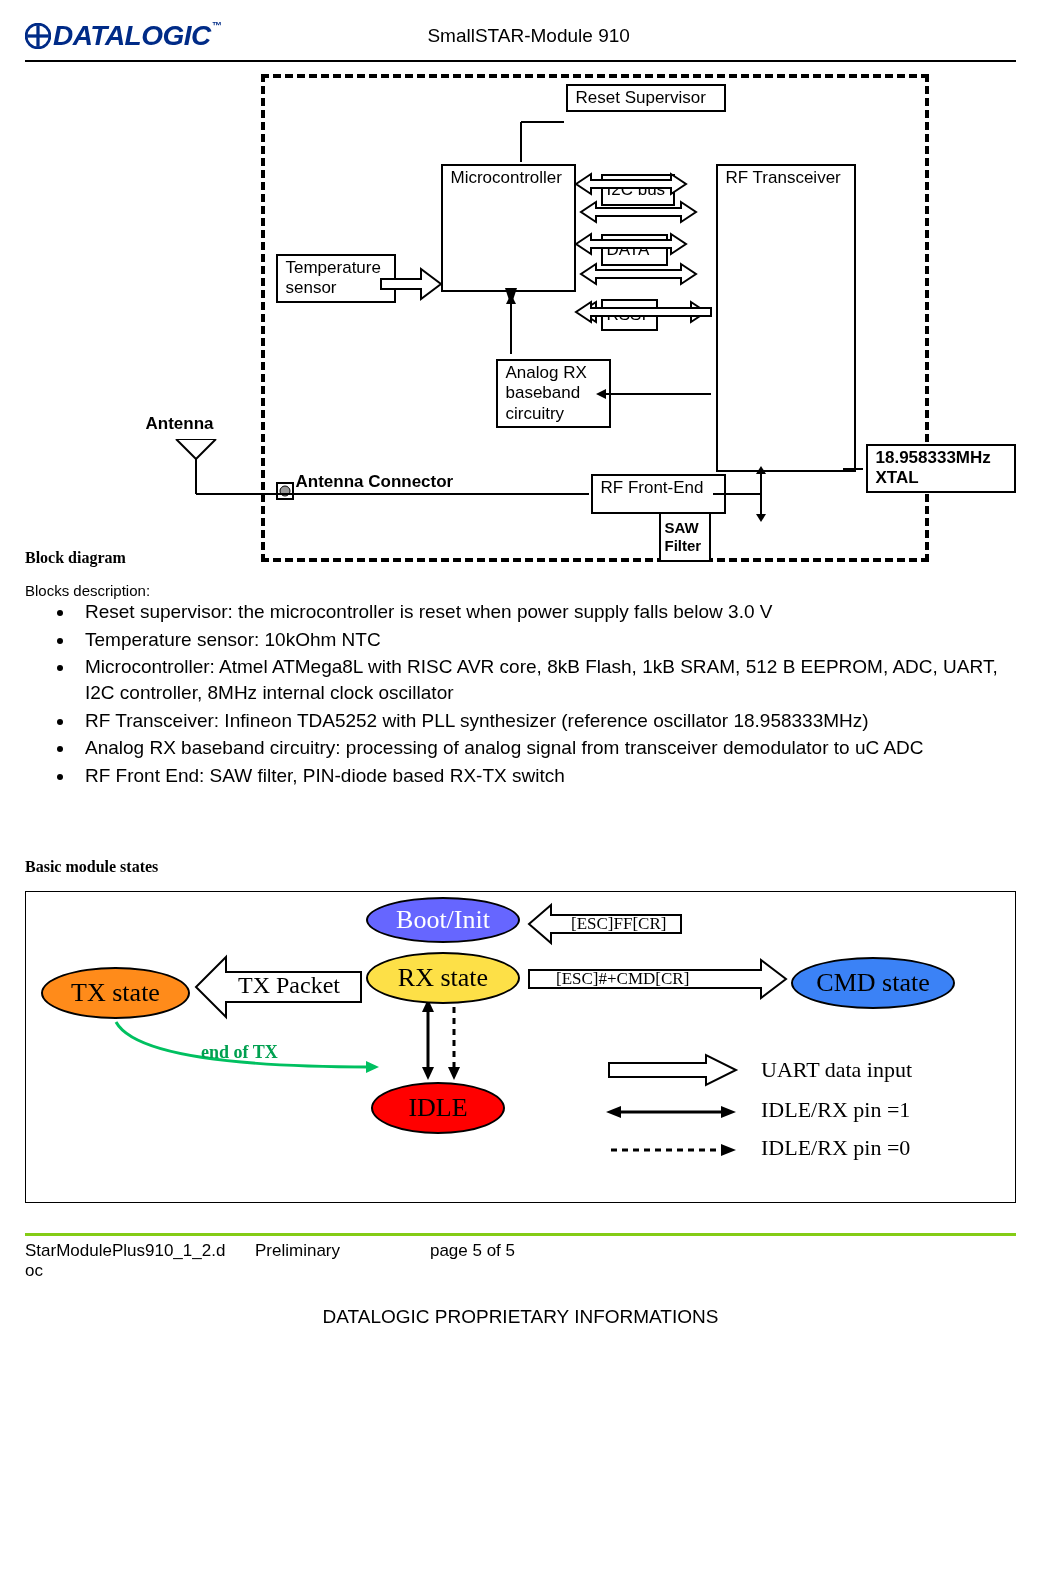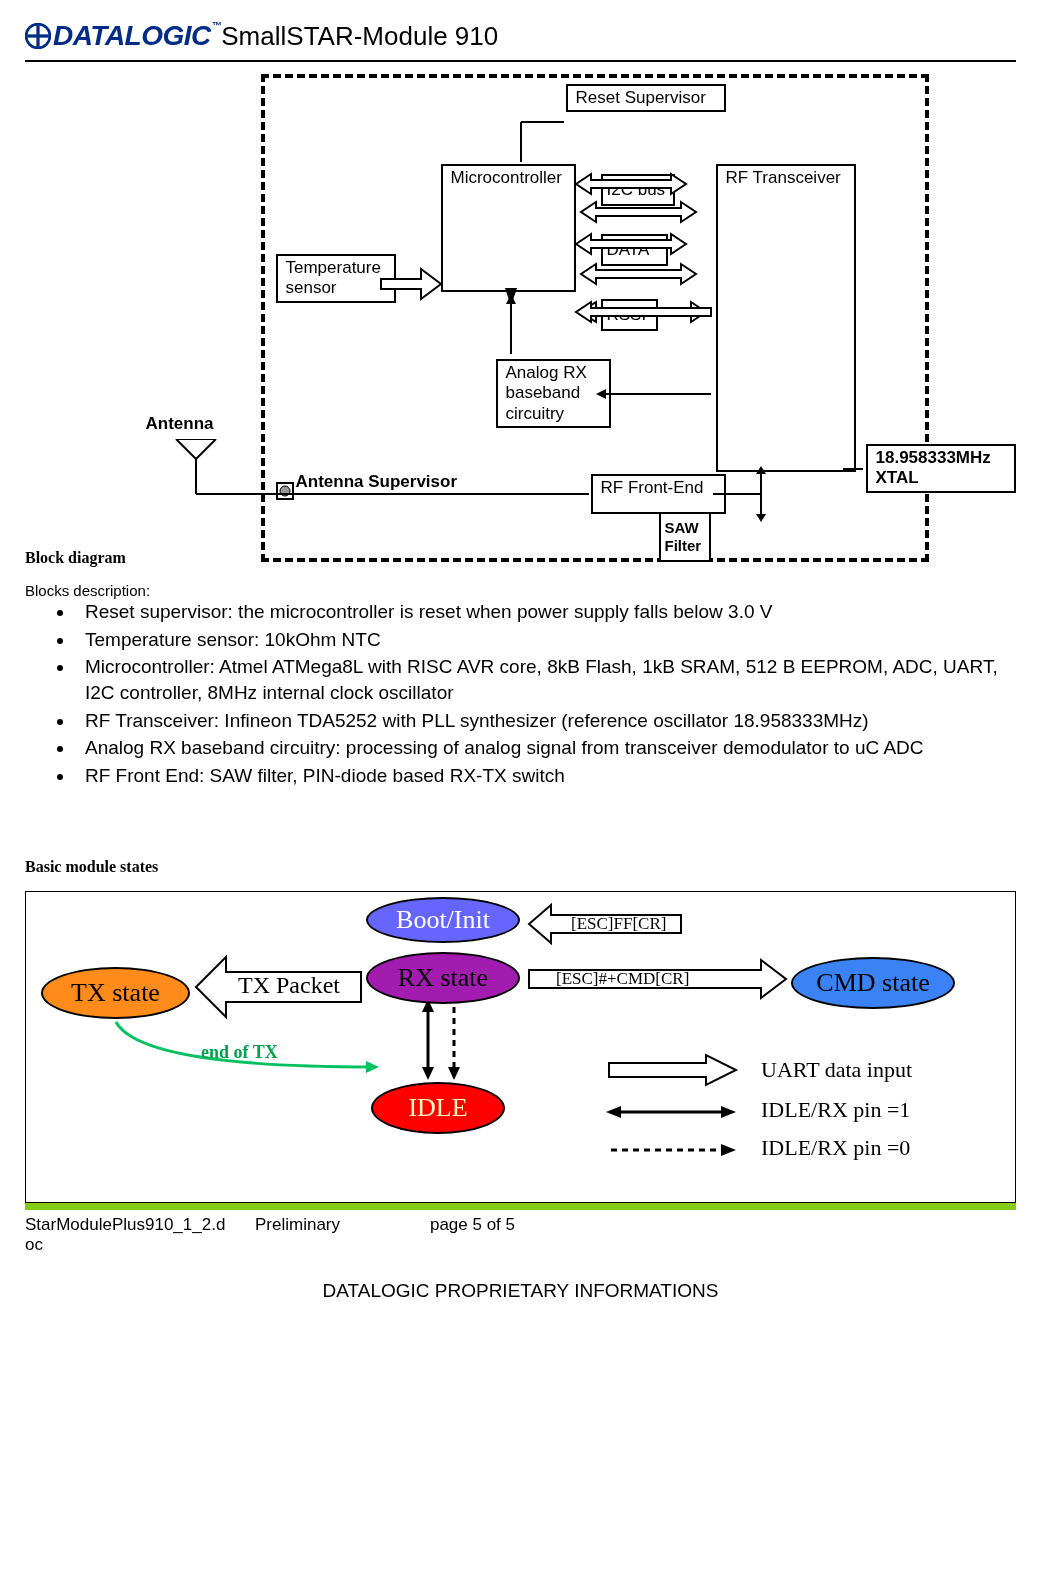--- a/index.html
+++ b/index.html
@@ -32,21 +32,22 @@
     margin-right: 2px;
   }
   .logo .tm {
     font-size: 10px;
     font-style: normal;
     align-self: flex-start;
     margin-left: 1px;
   }
   .header-title {
     flex: 1;
-    font-size: 26px;
+    text-align: center;
+    font-size: 19px;
     padding-right: 180px;
   }
   .block-diagram-container {
     position: relative;
     height: 500px;
     margin: 0 auto;
     width: 880px;
   }
   .dashed-box {
     position: absolute;
@@ -110,21 +111,22 @@
     font-family: "Times New Roman", serif;
     font-size: 26px;
     border: 2px solid #000;
   }
   .legend-text {
     font-family: "Times New Roman", serif;
     font-size: 22px;
     position: absolute;
   }
   .footer {
-    border-top: 7px solid #84cc16;
+    margin-top: 30px;
+    border-top: 3px solid #84cc16;
     padding-top: 5px;
     font-size: 17px;
   }
   .footer-row {
     display: flex;
   }
   .footer-left { width: 230px; }
   .footer-mid { width: 130px; }
   .footer-conf { flex: 1; }
   .footer-page { text-align: right; width: 130px; }
@@ -164,21 +166,21 @@
   <div class="block" style="left:415px; top:285px; width:95px; white-space:pre-line;">Analog RX
 baseband
 circuitry</div>
   <div class="block" style="left:510px; top:400px; width:115px; height:32px;">RF Front-End</div>
   <div class="block" style="left:578px; top:438px; width:40px; white-space:pre-line; font-weight:bold; font-size:15px; padding:5px 4px;">SAW
 Filter</div>
   <div class="block" style="left:785px; top:370px; width:130px; white-space:pre-line; font-weight:bold;">18.958333MHz
 XTAL</div>
 
   <span class="label-text" style="left:65px; top:340px; font-weight:bold;">Antenna</span>
-  <span class="label-text" style="left:215px; top:398px; font-weight:bold;">Antenna Supervisor</span>
+  <span class="label-text" style="left:215px; top:398px; font-weight:bold;">Antenna Connector</span>
 
   <svg class="arrow-svg" style="left:85px; top:365px;" width="60" height="70">
     <line x1="30" y1="55" x2="30" y2="20" stroke="#000" stroke-width="2"></line>
     <line x1="30" y1="20" x2="10" y2="0" stroke="#000" stroke-width="2"></line>
     <line x1="30" y1="20" x2="50" y2="0" stroke="#000" stroke-width="2"></line>
     <line x1="10" y1="0" x2="50" y2="0" stroke="#000" stroke-width="2"></line>
   </svg>
 
   <svg class="arrow-svg" style="left:195px; top:408px;" width="20" height="20">
     <rect x="1" y="1" width="16" height="16" fill="none" stroke="#000" stroke-width="2"></rect>
@@ -237,23 +239,23 @@
   <li>Analog RX baseband circuitry: processing of analog signal from transceiver demodulator to uC ADC</li>
   <li>RF Front End: SAW filter, PIN-diode based RX-TX switch</li>
 </ul>
 
 <h2 class="section-heading" style="margin-top:70px;">Basic module states</h2>
 
 <div class="states-container">
 
   <div class="state-ellipse" style="left:340px; top:5px; width:150px; height:42px; background:#6666ff; color:#fff;">Boot/Init</div>
   <div class="state-ellipse" style="left:15px; top:75px; width:145px; height:48px; background:#ff8b1a;">TX state</div>
-  <div class="state-ellipse" style="left:340px; top:60px; width:150px; height:48px; background:#a21caf;">RX state</div>
+  <div class="state-ellipse" style="left:340px; top:60px; width:150px; height:48px; background:#fde047;">RX state</div>
   <div class="state-ellipse" style="left:765px; top:65px; width:160px; height:48px; background:#3b82f6;">CMD state</div>
-  <div class="state-ellipse" style="left:345px; top:190px; width:130px; height:48px; background:#ff0000; color:#fef9c3;">IDLE</div>
+  <div class="state-ellipse" style="left:345px; top:190px; width:130px; height:48px; background:#ff0000; color:#000000;">IDLE</div>
 
   <svg style="position:absolute; left:165px; top:60px;" width="175" height="70">
     <path d="M35 5 L5 35 L35 65 L35 50 L170 50 L170 20 L35 20 Z" fill="#fff" stroke="#000" stroke-width="2"></path>
   </svg>
   <span class="legend-text" style="left:212px; top:80px; font-size:24px;">TX Packet</span>
 
   <svg style="position:absolute; left:85px; top:125px;" width="270" height="60">
     <path d="M5 5 Q 30 50 260 50" fill="none" stroke="#00c060" stroke-width="3"></path>
     <path d="M255 44 L268 50 L255 56 Z" fill="#00c060"></path>
   </svg>

